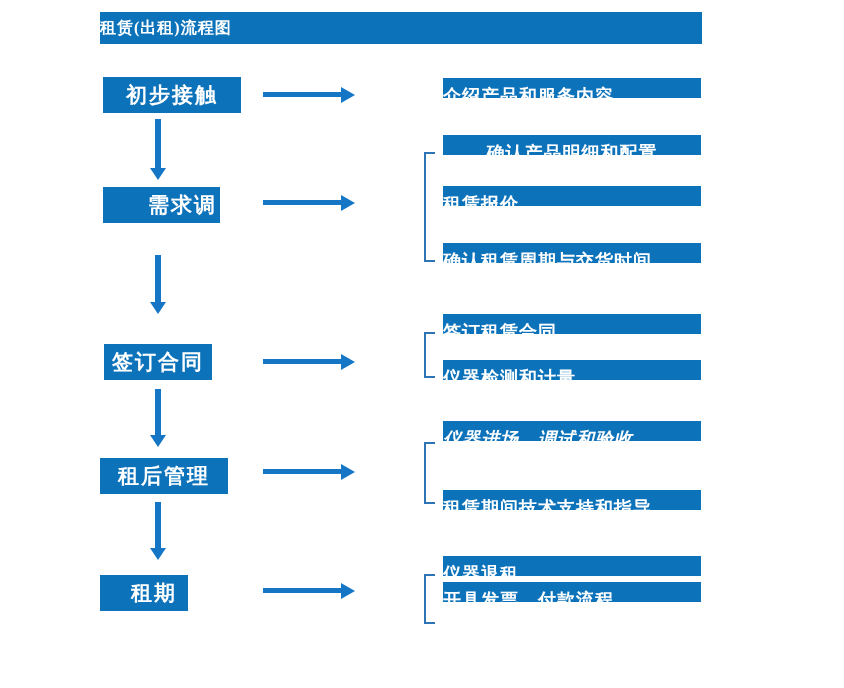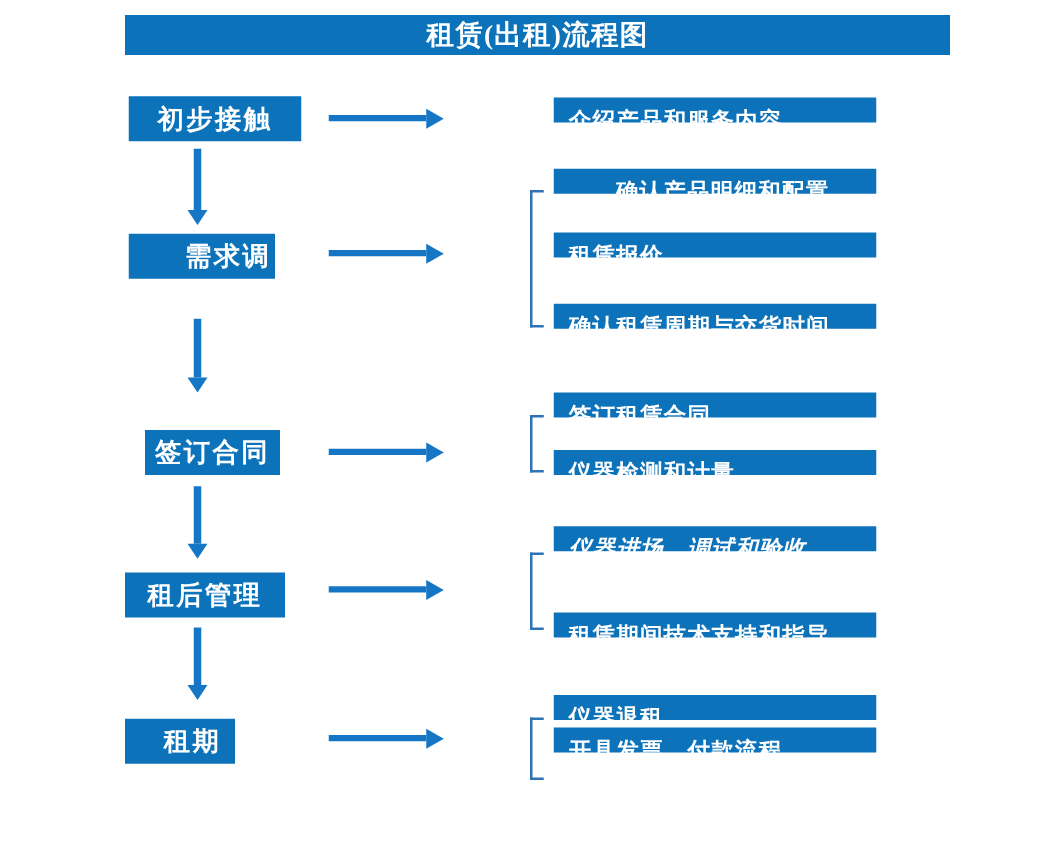--- a/index.html
+++ b/index.html
@@ -8,29 +8,29 @@
     background:var(--page-bg,#fff);
     font-family:"Liberation Serif","DejaVu Serif",serif;
   }
   .abs{position:absolute;box-sizing:border-box;}
   .bluebox{
     background:var(--box-blue,#0C72BA);
     color:var(--text-white,#fff);
     font-weight:bold;
   }
   .title-bar{
-    left:100px;top:12px;width:660px;height:32px;
-    font-size:22px;line-height:32px;text-align:center;letter-spacing:1px;
+    left:100px;top:12px;width:602px;height:32px;
+    font-size:16px;line-height:32px;text-align:left;letter-spacing:1px;
   }
   .stage{
     height:36px;font-size:21px;line-height:36px;text-align:center;letter-spacing:2px;
   }
   .detail{
     left:443px;width:258px;height:20px;
-    font-size:18px;line-height:36px;padding-left:12px;letter-spacing:1px;
+    font-size:18px;line-height:36px;letter-spacing:1px;
     white-space:nowrap;
   }
   
   .h-arrow{width:92px;height:16px;}
   .h-arrow .shaft{position:absolute;left:0;top:5px;width:78px;height:5px;background:var(--arrow-blue,#1576C6);}
   .h-arrow .head{position:absolute;right:0;top:0;width:0;height:0;
     border-top:8px solid transparent;border-bottom:8px solid transparent;
     border-left:14px solid var(--arrow-blue,#1576C6);}
   
   .v-arrow{width:16px;}
@@ -48,21 +48,21 @@
 </style>
 </head>
 <body>
 
 <div class="abs bluebox title-bar">
   <span>租赁(出租)流程图</span>
 </div>
 
 <div class="abs bluebox stage" style="left:103px;top:77px;width:138px;">初步接触</div>
 <div class="abs bluebox stage" style="left:103px;top:187px;width:117px;padding-left:42px;">需求调查</div>
-<div class="abs bluebox stage" style="left:116px;top:344px;width:108px;">签订合同</div>
+<div class="abs bluebox stage" style="left:104px;top:344px;width:108px;">签订合同</div>
 <div class="abs bluebox stage" style="left:100px;top:458px;width:128px;">租后管理</div>
 <div class="abs bluebox stage" style="left:100px;top:575px;width:88px;padding-left:20px;">租期结束</div>
 
 <div class="abs v-arrow" style="left:150px;top:119px;height:61px;">
   <div class="shaft"></div>
   <div class="head"></div>
 </div>
 <div class="abs v-arrow" style="left:150px;top:255px;height:59px;">
   <div class="shaft"></div>
   <div class="head"></div>

